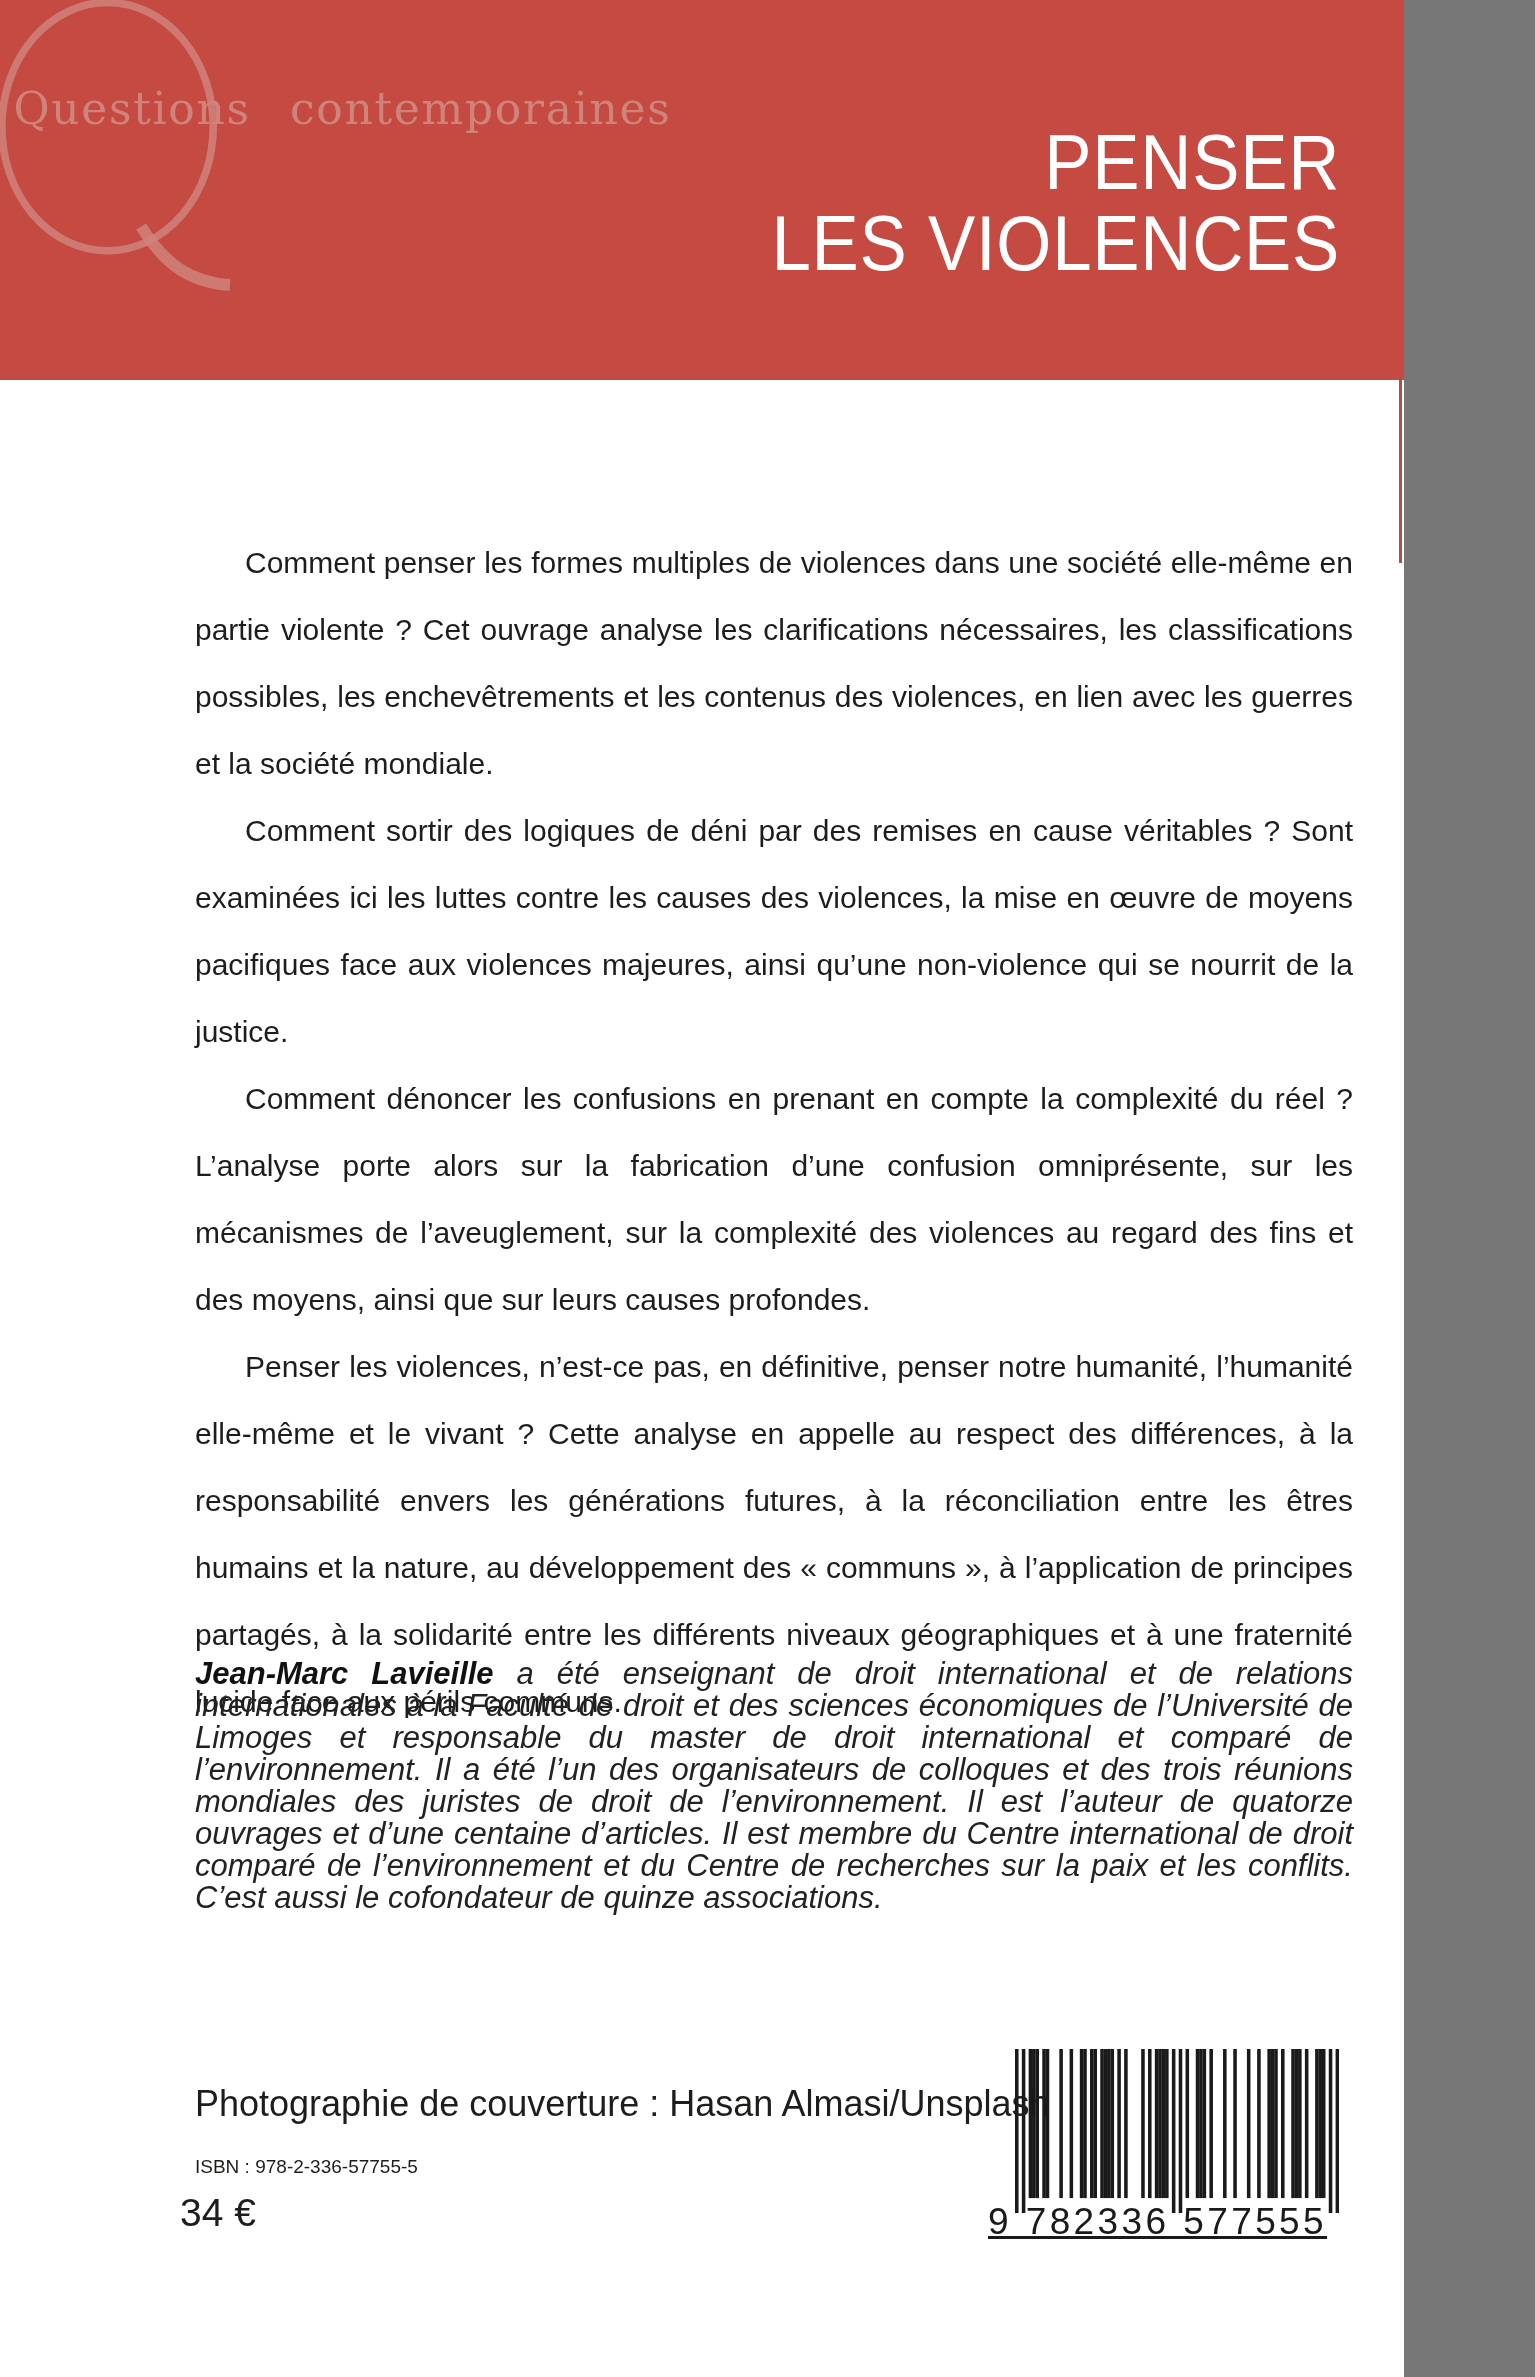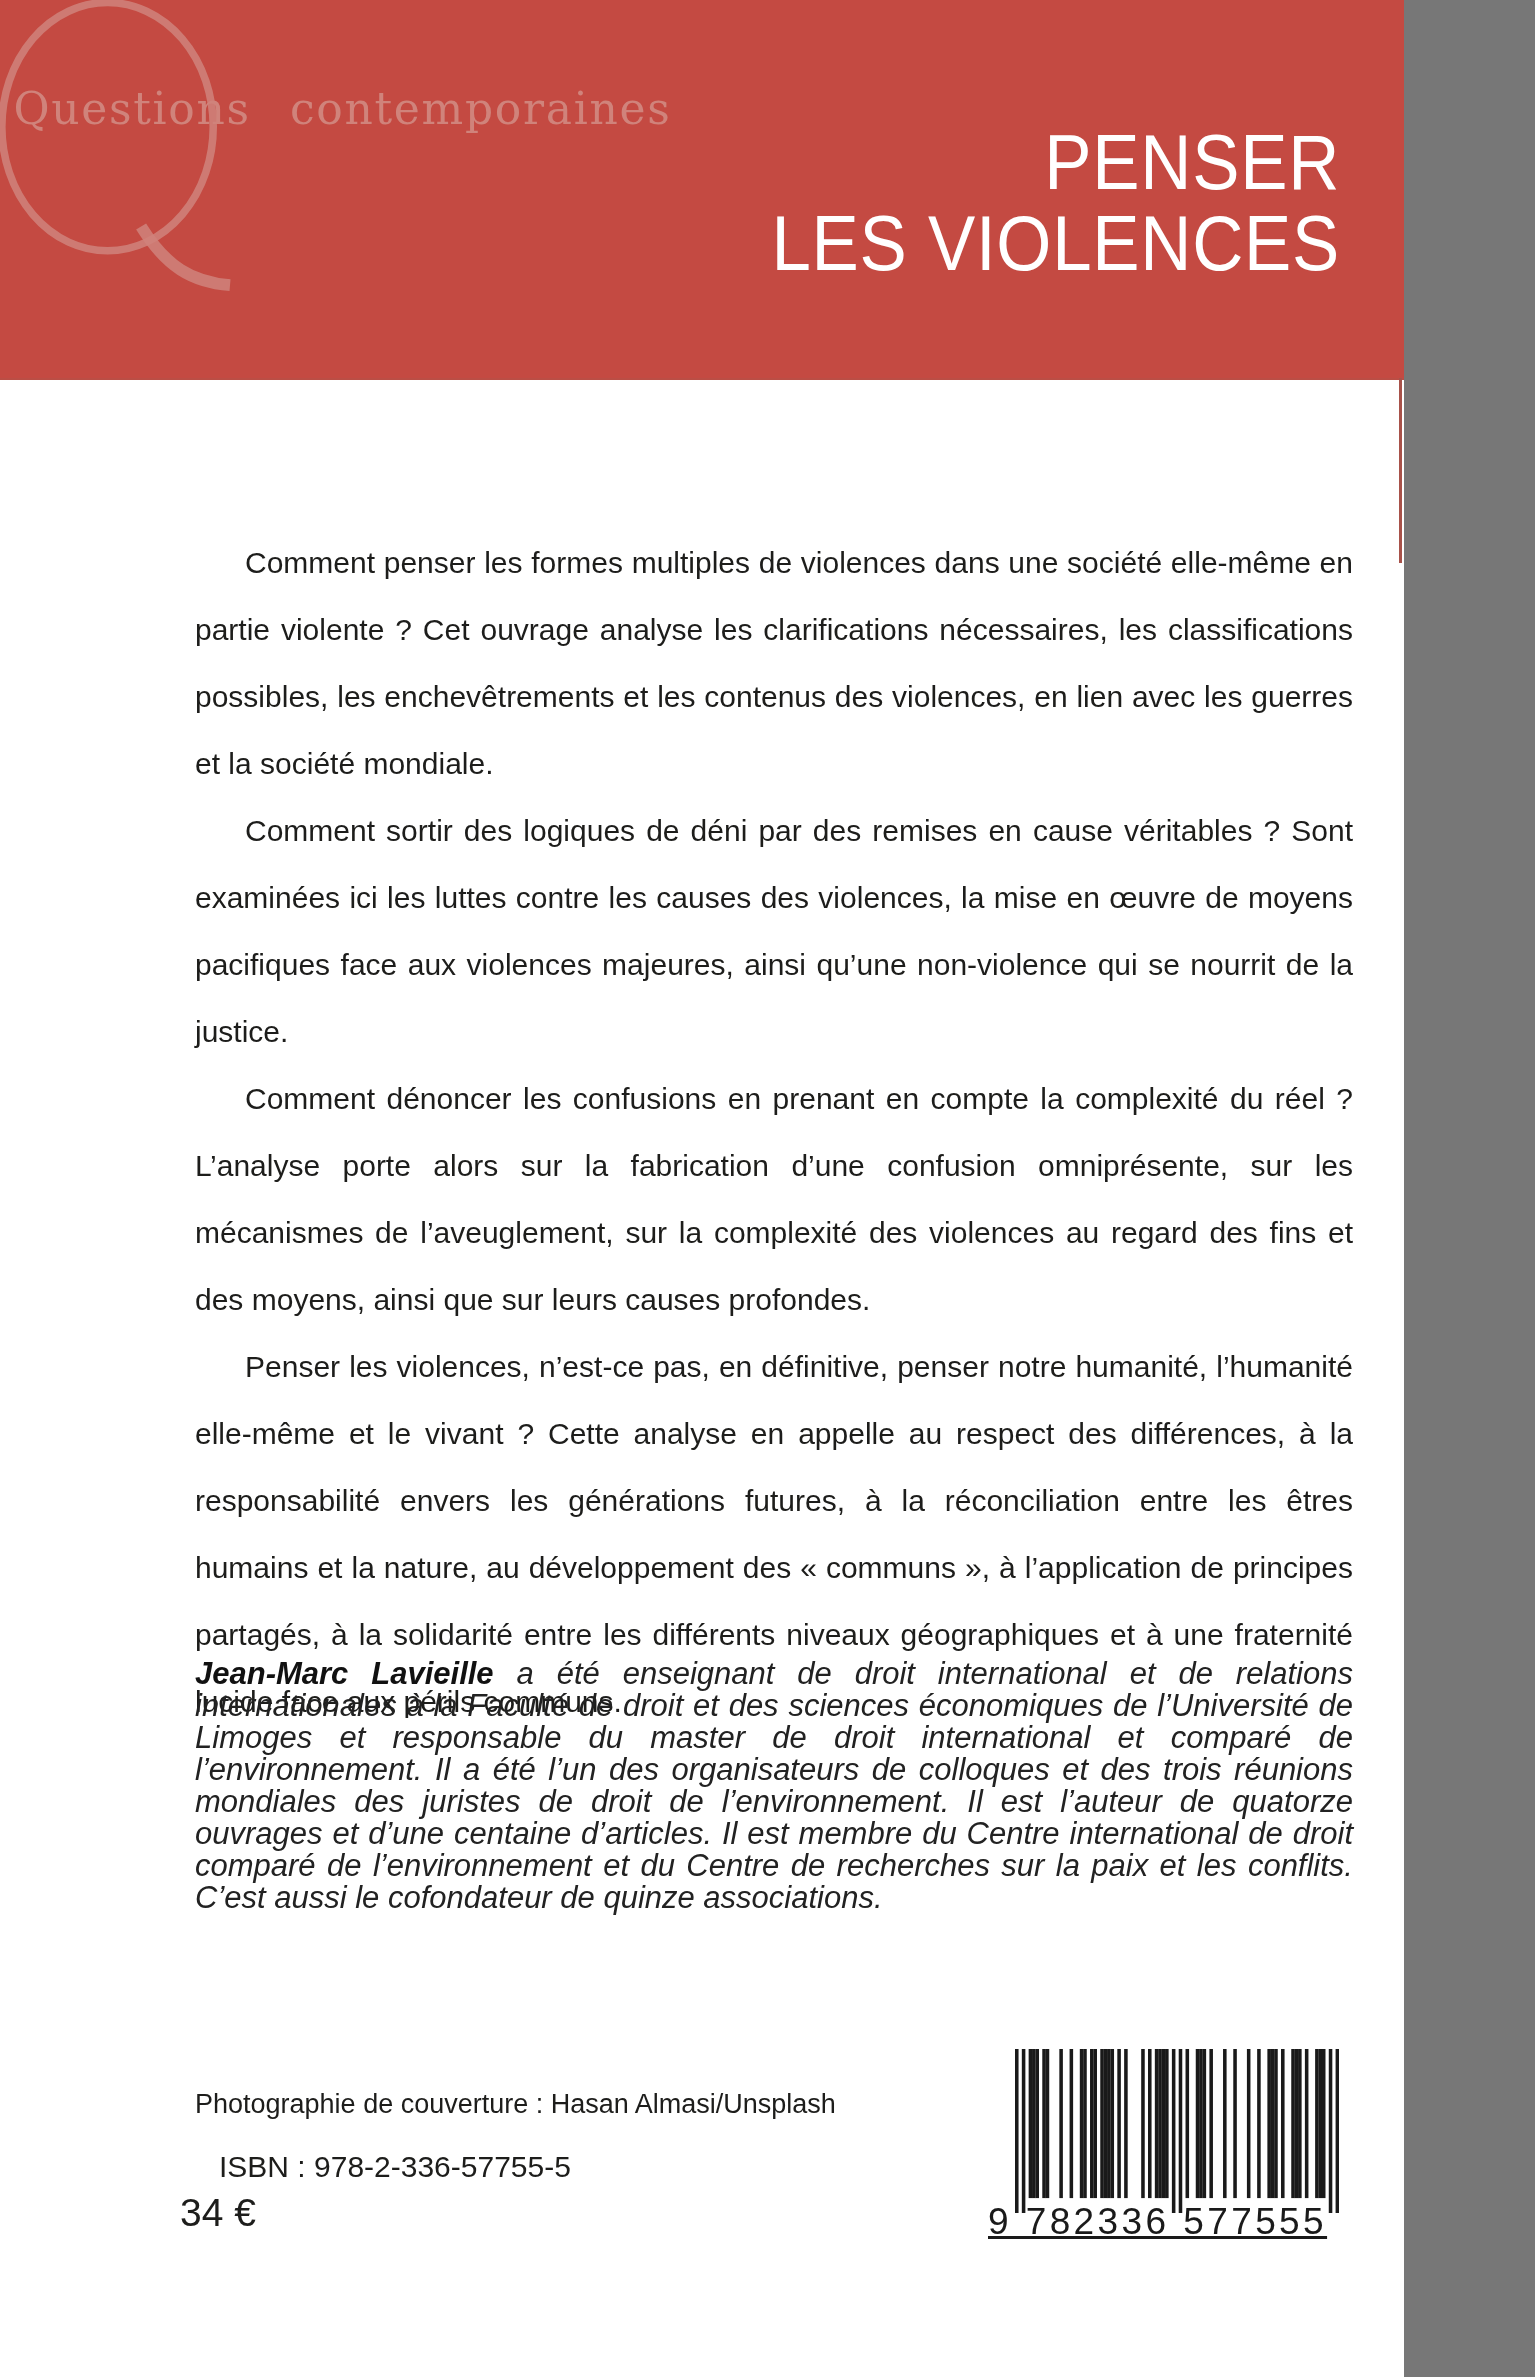--- a/index.html
+++ b/index.html
@@ -55,22 +55,22 @@
   .bio{
     position:absolute;left:195px;top:1658px;width:1158px;
     font-size:31px;line-height:32px;
     font-style:italic;
     text-align:justify;
     color:#222;
   }
   .bio p{margin:0;}
   .bio strong{font-weight:bold;color:#111;}
   
-  .credit{position:absolute;left:195px;top:2087px;font-size:27px;line-height:34px;}
-  .isbn{position:absolute;left:195px;top:2149px;font-size:30px;line-height:35px;margin-left:24px;}
+  .credit{position:absolute;left:195px;top:2087px;font-size:36px;line-height:34px;}
+  .isbn{position:absolute;left:195px;top:2149px;font-size:19px;line-height:35px;}
   .price{position:absolute;left:180px;top:2189px;font-size:39px;line-height:47px;}
   .barcode{position:absolute;left:988px;top:2049px;width:369px;height:201px;}
   .barcode svg{position:absolute;left:27px;top:0;display:block;}
   .barcode-digits{
     position:absolute;left:0;top:153px;
     font-size:37px;line-height:40px;letter-spacing:3.4px;
     white-space:pre;color:#1a1a1a;text-decoration:underline;
   }
 </style>
 </head>

